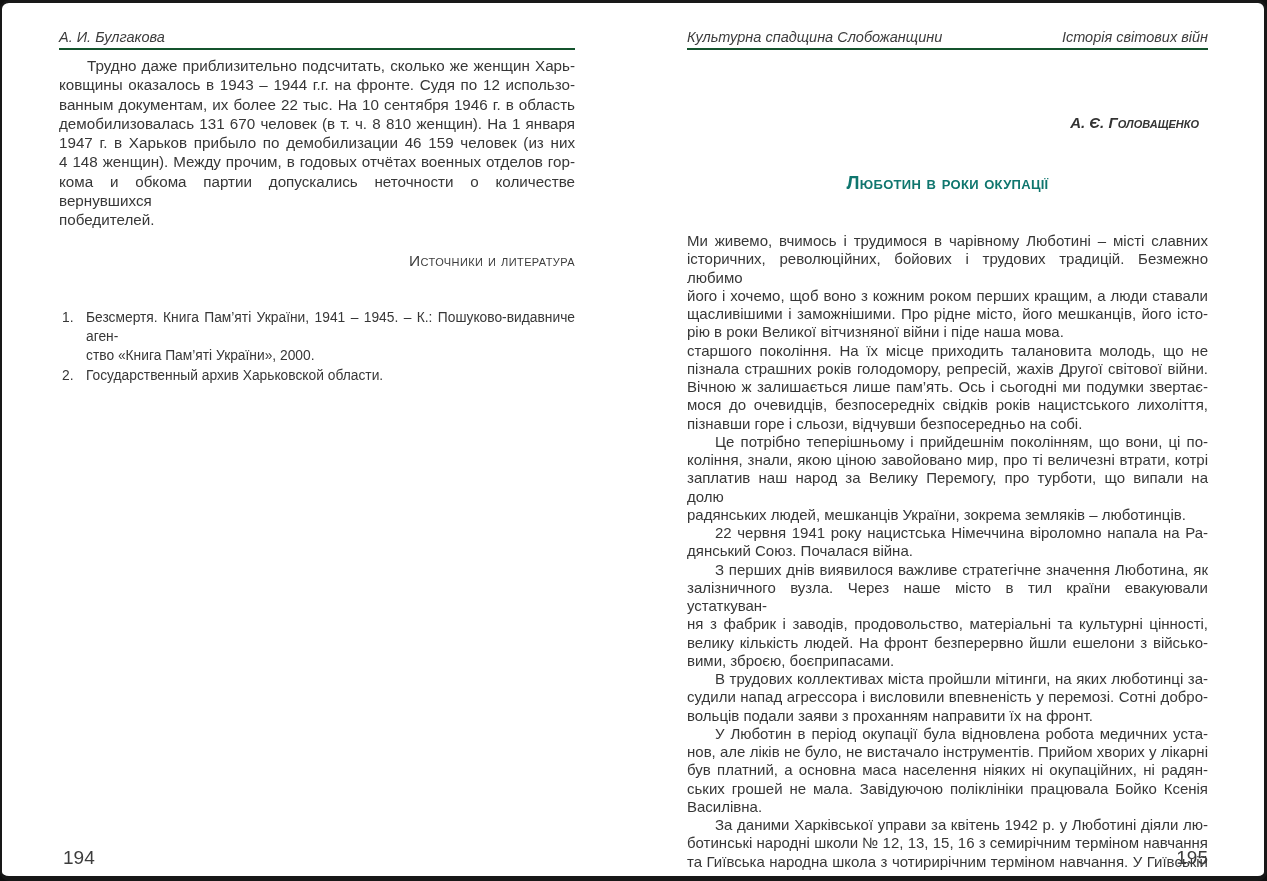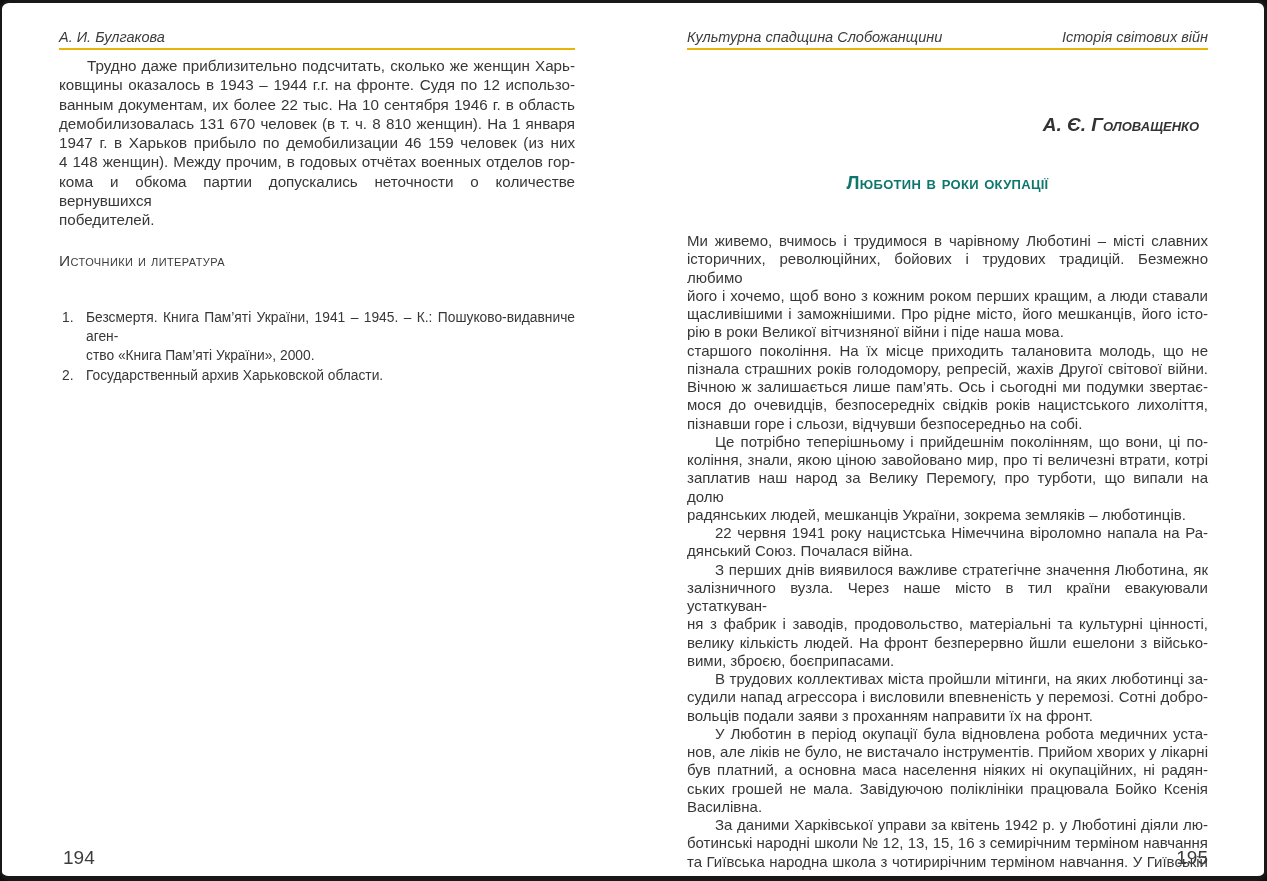--- a/index.html
+++ b/index.html
@@ -20,51 +20,51 @@
     box-sizing: border-box;
   }
   .page { position: absolute; top: 0; height: 100%; }
   .page-left  { left: 57px;  width: 516px; }
   .page-right { left: 685px; width: 521px; }
 
   .running-head {
     position: absolute; top: 26px; left: 0; right: 0;
     font-style: italic; font-size: 14.5px; line-height: 16px;
     color: #3c3c3c;
-    border-bottom: 2px solid #eab308;
+    border-bottom: 2px solid #14532d;
     padding-bottom: 3px;
     display: flex; justify-content: space-between;
   }
   .body-text { position: absolute; left: 0; right: 0; }
   .page-left  .body-text { top: 53px; font-size: 15.2px; line-height: 19.3px; }
   .page-right .body-text { top: 229px; font-size: 15px; line-height: 18.25px; }
 
   .line { text-align: justify; text-align-last: justify; }
   .line.para-end { text-align-last: left; }
   .line.indent { text-indent: 28px; }
 
   .section-heading {
     position: absolute; top: 249px; left: 0; right: 0;
-    margin: 0; text-align: left;
+    margin: 0; text-align: right;
     font-variant: small-caps; font-weight: 400;
     font-size: 15.5px; letter-spacing: 0.4px; color: #3c3c3c;
   }
   .references {
     position: absolute; top: 305px; left: 3px; right: 0;
     font-size: 13.8px; line-height: 19.2px;
   }
   .ref { display: flex; }
   .ref-num { flex: none; width: 24px; }
   .ref-body { flex: 1; min-width: 0; }
 
   .author {
     position: absolute; top: 111px; left: 0; right: 9px;
     text-align: right;
     font-weight: bold; font-style: italic; font-variant: small-caps;
-    font-size: 19px; color: #333333;
+    font-size: 15px; color: #333333;
   }
   .article-title {
     position: absolute; top: 169px; left: 0; right: 0;
     margin: 0; text-align: center;
     font-weight: bold; font-variant: small-caps;
     font-size: 18.5px; letter-spacing: 0.3px; color: #0f766e;
   }
   .page-number {
     position: absolute; top: 844px;
     font-size: 19px; color: #3d3d3d;

